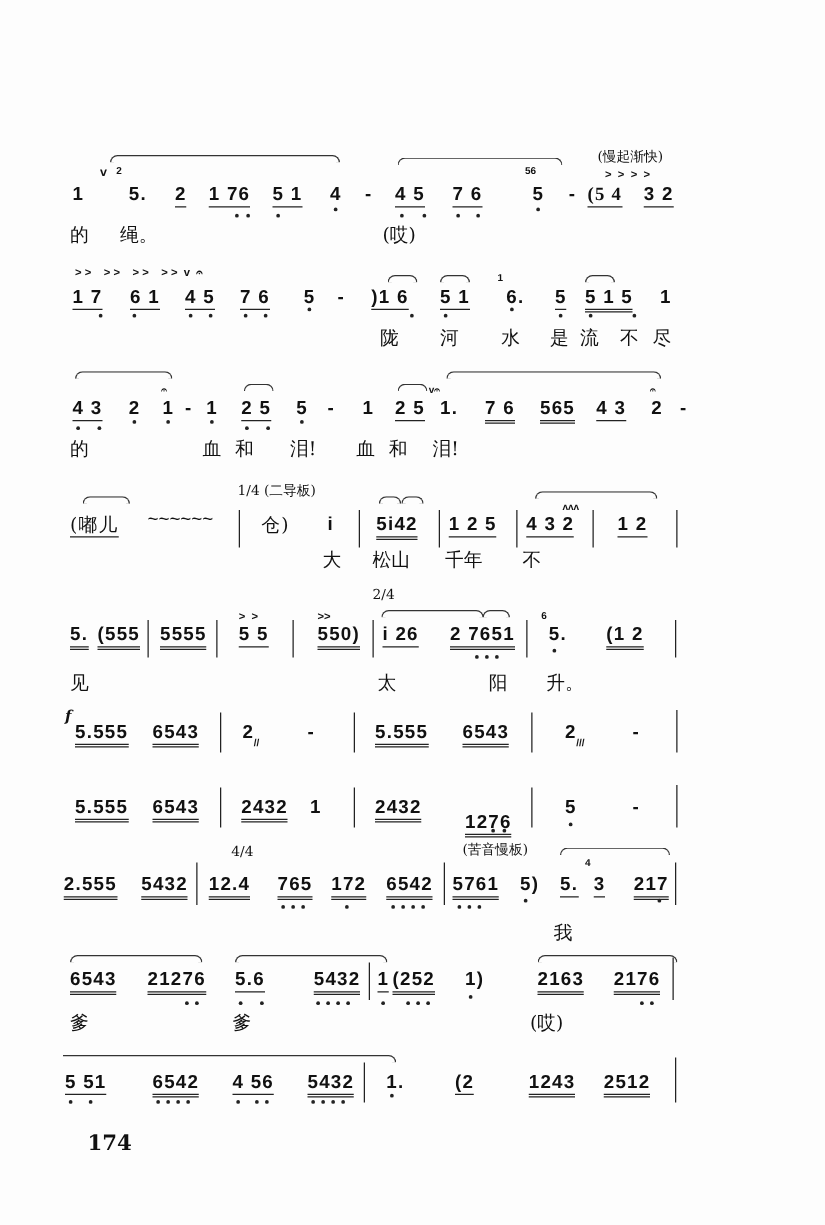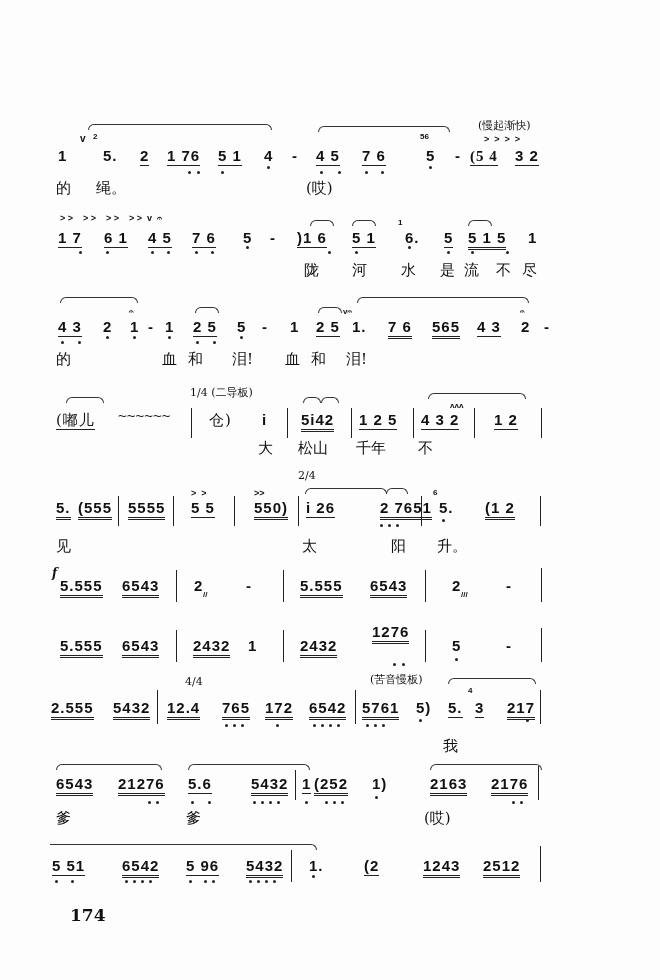--- a/index.html
+++ b/index.html
@@ -188,21 +188,21 @@
     <div class="n u2" style="left:56px;top:40px;">5.</div>
     <div class="n u2" style="left:78px;top:40px;">(555</div>
     <div class="bar" style="left:118px;top:36px;height:30px;"></div>
     <div class="n u2" style="left:128px;top:40px;">5555</div>
     <div class="bar" style="left:173px;top:36px;height:30px;"></div>
     <div class="n u1" style="left:191px;top:40px;">5 5</div>
     <div class="bar" style="left:234px;top:36px;height:30px;"></div>
     <div class="n u2" style="left:254px;top:40px;">550)</div>
     <div class="bar" style="left:298px;top:36px;height:30px;"></div>
     <div class="n u1" style="left:306px;top:40px;">i 26</div>
-    <div class="n u2" style="left:360px;top:40px;margin-left:20px;">2 7651</div>
+    <div class="n u2" style="left:360px;top:40px;">2 7651</div>
     <div class="bar" style="left:421px;top:36px;height:30px;"></div>
     <div class="n" style="left:439px;top:40px;">5.</div>
     <div class="n u2" style="left:485px;top:40px;">(1 2</div>
     <div class="bar" style="left:540px;top:36px;height:30px;"></div>
 
     <div class="dot" style="left:380px;top:64px;"></div>
     <div class="dot" style="left:388px;top:64px;"></div>
     <div class="dot" style="left:396px;top:64px;"></div>
     <div class="dot" style="left:442px;top:59px;"></div>
 
@@ -231,21 +231,21 @@
   </div>
 
   <div class="sys" style="top:618px;">
     <div class="n u2" style="left:60px;top:20px;">5.555</div>
     <div class="n u2" style="left:122px;top:20px;">6543</div>
     <div class="bar" style="left:176px;top:12px;height:32px;"></div>
     <div class="n u2" style="left:193px;top:20px;">2432</div>
     <div class="n" style="left:248px;top:20px;">1</div>
     <div class="bar" style="left:283px;top:12px;height:32px;"></div>
     <div class="n u2" style="left:300px;top:20px;">2432</div>
-    <div class="n u2" style="left:372px;top:6px;">1276</div>
+    <div class="n u2" style="left:372px;top:32px;">1276</div>
     <div class="bar" style="left:425px;top:12px;height:32px;"></div>
     <div class="n" style="left:452px;top:20px;">5</div>
     <div class="n" style="left:506px;top:20px;">-</div>
     <div class="bar" style="left:541px;top:10px;height:34px;"></div>
     <div class="dot" style="left:393px;top:45px;"></div>
     <div class="dot" style="left:402px;top:45px;"></div>
     <div class="dot" style="left:455px;top:40px;"></div>
   </div>
 
   <div class="sys" style="top:668px;">
@@ -321,21 +321,21 @@
 
     <div class="lyr" style="left:56px;top:58px;">爹</div>
     <div class="lyr" style="left:186px;top:58px;">爹</div>
     <div class="lyr" style="left:424px;top:58px;">(哎)</div>
   </div>
 
   <div class="sys" style="top:838px;">
     <div class="slur" style="left:50px;top:6px;width:266px;border-left:none;border-radius:0 10px 0 0;"></div>
     <div class="n u1" style="left:52px;top:20px;">5 51</div>
     <div class="n u2" style="left:122px;top:20px;">6542</div>
-    <div class="n u1" style="left:186px;top:20px;">5 96</div>
+    <div class="n u1" style="left:186px;top:20px;">4 56</div>
     <div class="n u2" style="left:246px;top:20px;">5432</div>
     <div class="bar" style="left:291px;top:12px;height:32px;"></div>
     <div class="n" style="left:309px;top:20px;">1.</div>
     <div class="n u1" style="left:364px;top:20px;">(2</div>
     <div class="n u2" style="left:423px;top:20px;">1243</div>
     <div class="n u2" style="left:483px;top:20px;">2512</div>
     <div class="bar" style="left:540px;top:8px;height:36px;"></div>
 
     <div class="dot" style="left:55px;top:42px;"></div>
     <div class="dot" style="left:71px;top:42px;"></div>

